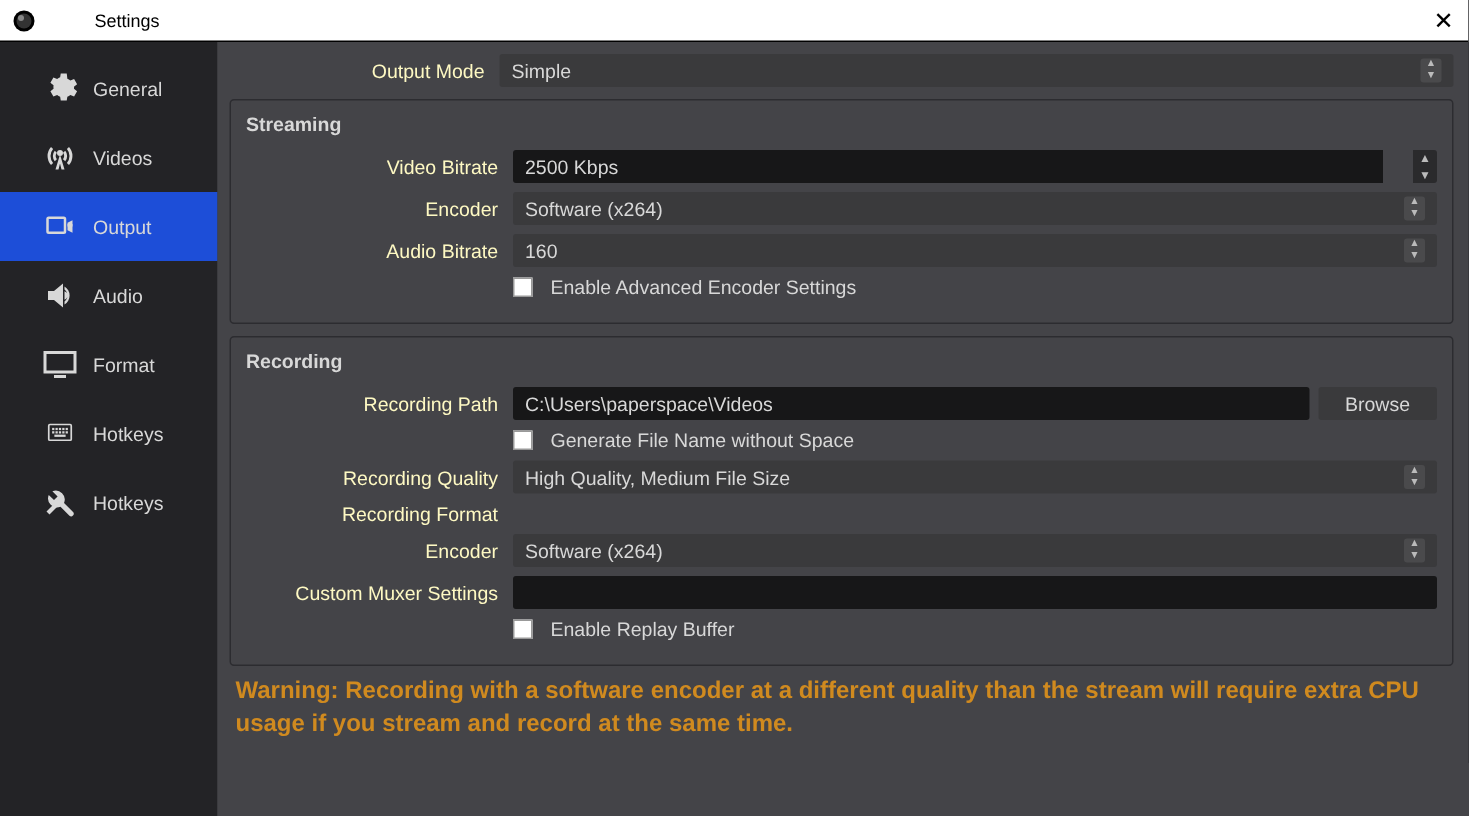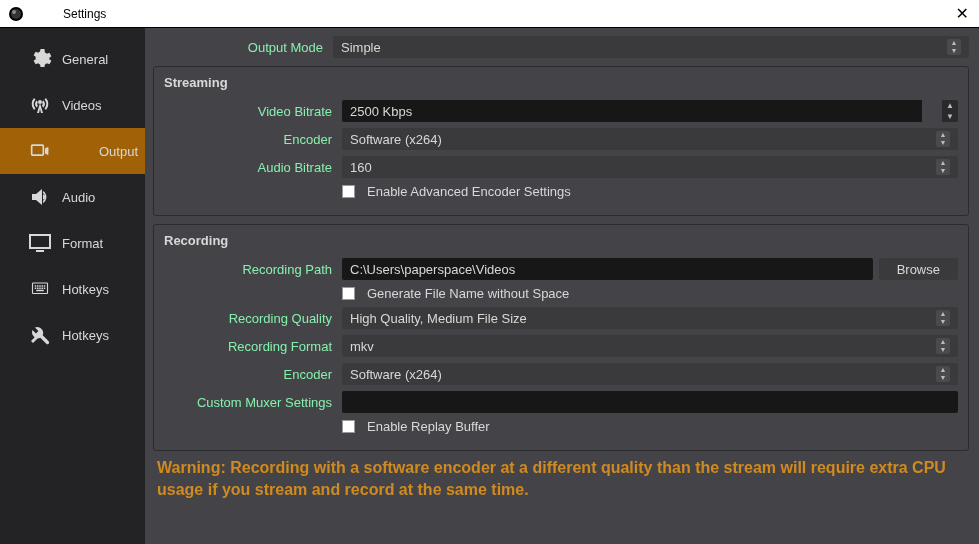--- a/index.html
+++ b/index.html
@@ -7,27 +7,27 @@
 
 .titlebar { height: 28px; background: #fff; display: flex; align-items: center; padding: 0 8px; position: relative; border-bottom: 1px solid #000; gap: 33px; }
 .titlebar .logo { width: 16px; height: 16px; margin-right: 6px; }
 .titlebar .title { font-size: 12px; color: #000; }
 .titlebar .close { position: absolute; right: 10px; top: 4px; font-size: 16px; color: #000; cursor: pointer; }
 
 .app { display: flex; height: calc(544px - 28px); background: #444448; }
 
 .sidebar { width: 145px; background: #232326; display: flex; flex-direction: column; padding-top: 8px; }
 .side-item { display: flex; align-items: center; height: 46px; padding-left: 26px; color: #d8d8d8; cursor: pointer; }
-.side-item.selected { background: #a16207; gap: 37px; }
+.side-item.selected { background: #1d4ed8; }
 .side-item .icon { width: 28px; height: 28px; margin-right: 8px; display: flex; align-items: center; justify-content: center; }
 .side-item .lbl { font-size: 13px; }
 
 .main { flex: 1; background: #444448; overflow-y: auto; padding: 8px 10px 10px 8px; }
 .row { display: flex; align-items: center; margin-bottom: 6px; }
-.row .label { width: 180px; text-align: right; padding-right: 10px; color: #86efac; font-size: 13px; }
+.row .label { width: 180px; text-align: right; padding-right: 10px; color: #fef9c3; font-size: 13px; }
 .row .control { flex: 1; display: flex; align-items: center; gap: 6px; }
 
 .group { border: 1px solid #2c2c30; border-radius: 3px; margin-top: 8px; padding: 8px 10px 10px 8px; }
 .group-title { font-weight: bold; color: #d8d8d8; font-size: 13px; margin-bottom: 10px; margin-left: 2px; }
 
 .select, .textin, .spin {
   background: #171718; color: #d8d8d8; border: none; height: 22px;
   padding: 2px 8px; font-size: 13px; width: 100%; border-radius: 2px;
 }
 .select { background: #3a3a3c; display: flex; align-items: center; position: relative; }
@@ -230,29 +230,20 @@
             <span class="sel-spin">
                 <div>▲</div>
                 <div>▼</div>
               </span>
           </div>
         </div>
       </div>
 
       <div class="row">
         <div class="label">Recording Format</div>
-        <div class="control">
-          <div class="select">
-            <span class="sel-val">mkv</span>
-            <span class="sel-spin">
-                <div>▲</div>
-                <div>▼</div>
-              </span>
-          </div>
-        </div>
       </div>
 
       <div class="row">
         <div class="label">Encoder</div>
         <div class="control">
           <div class="select">
             <span class="sel-val">Software (x264)</span>
             <span class="sel-spin">
                 <div>▲</div>
                 <div>▼</div>

